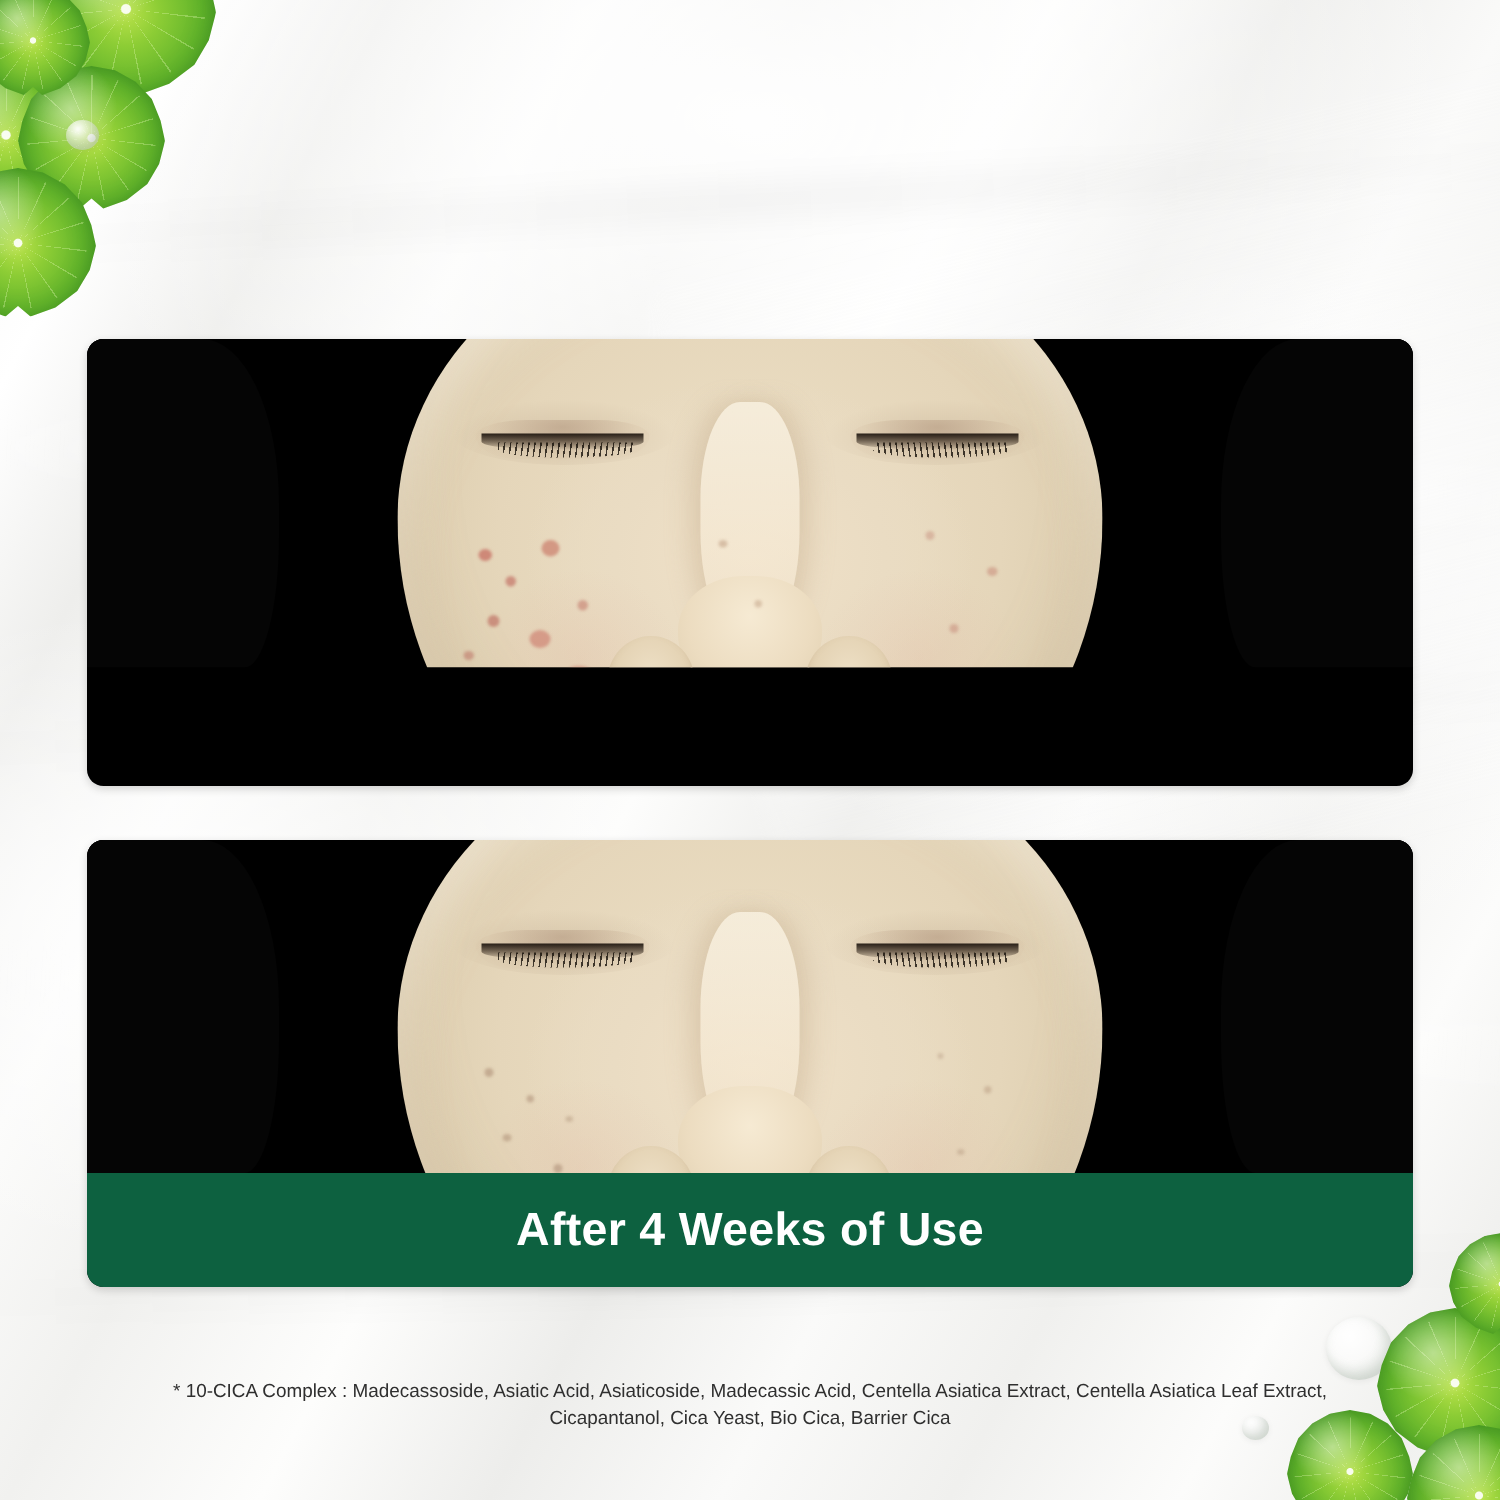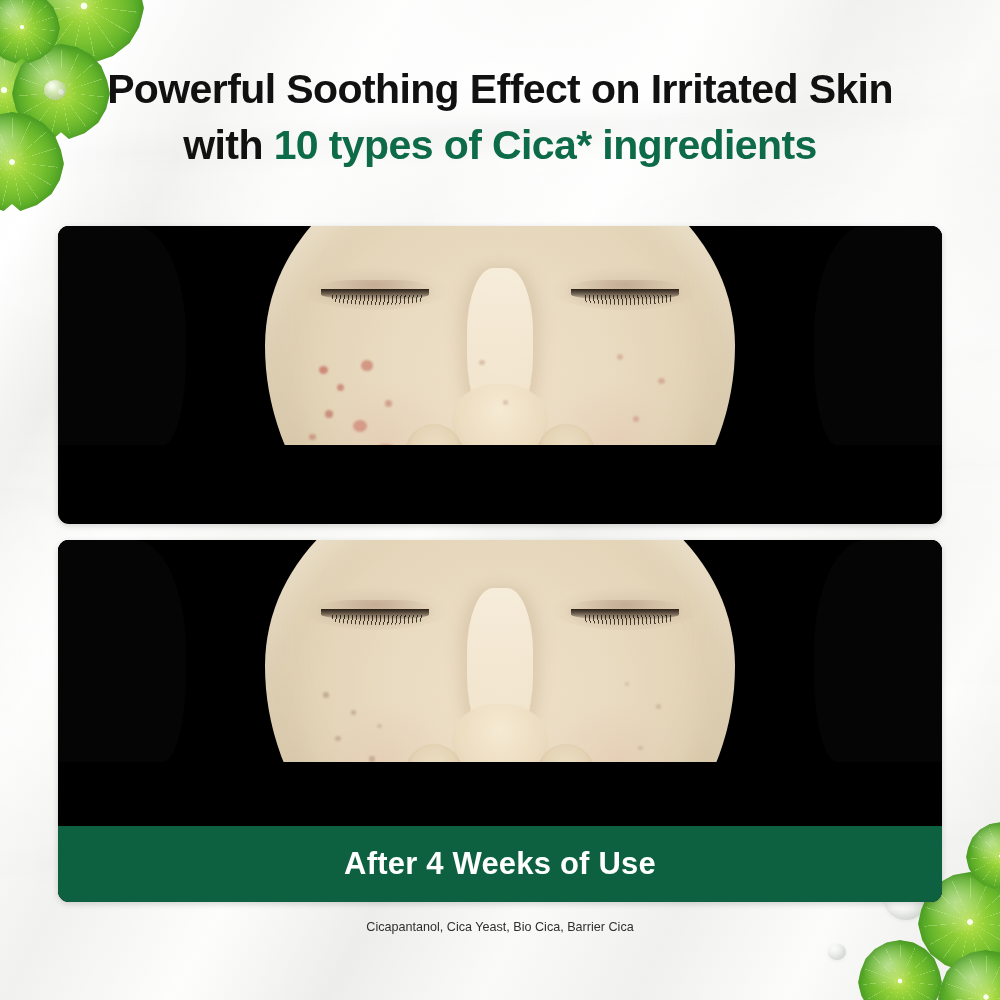--- a/index.html
+++ b/index.html
@@ -70,21 +70,21 @@
     position: absolute;
     left: 58px;
     width: 884px;
     border-radius: 11px;
     overflow: hidden;
     background: #000;
     box-shadow: 0 2px 6px rgba(0,0,0,0.16);
     z-index: 5;
   }
   #panel-before { top: 226px; height: 298px; }
-  #panel-after  { top: 540px; height: 362px; }
+  #panel-after  { top: 560px; height: 298px; }
 
   .photo {
     position: relative;
     width: 100%;
     background: #000;
     overflow: hidden;
   }
   #panel-before .photo { height: 219px; }
   #panel-after  .photo { height: 222px; }
 
@@ -303,24 +303,20 @@
   <div class="fold light" style="left:560px; top:-20px; width:520px; height:700px; transform:rotate(76deg); opacity:.5;"></div>
 
   <div class="leaf notch" style="left:-34px;  top:-36px; width:104px; height:100px;"></div>
   <div class="leaf notch" style="left:24px;   top:-52px; width:120px; height:116px;"></div>
   <div class="leaf notch" style="left:-52px;  top:36px;  width:112px; height:108px;"></div>
   <div class="leaf notch" style="left:12px;   top:44px;  width:98px;  height:96px;"></div>
   <div class="leaf notch" style="left:-40px;  top:112px; width:104px; height:100px;"></div>
   <div class="leaf notch" style="left:-16px;  top:-10px; width:76px;  height:74px;"></div>
   <div class="droplet" style="left:44px; top:80px; width:22px; height:20px;"></div>
 
-  <div class="headline">
-    <div class="line line1">Powerful Soothing Effect on Irritated Skin</div>
-    <div class="line line2"><span>with </span><span class="accent">10 types of Cica* ingredients</span></div>
-  </div>
 
   <div class="panel" id="panel-before">
     <div class="photo">
       <div class="face-wrap">
         <div class="face">
           <div class="cheek l"></div>
           <div class="cheek r"></div>
 
           <div class="browshade l"></div>
           <div class="browshade r"></div>
@@ -403,20 +399,21 @@
       </div>
       <div class="hair l"></div>
       <div class="hair r"></div>
     </div>
     <div class="caption">
       <span>After 4 Weeks of Use</span>
     </div>
   </div>
 
   <div class="footnote">
+    <div>* 10-CICA Complex : Madecassoside, Asiatic Acid, Asiaticoside, Madecassic Acid, Centella Asiatica Extract, Centella Asiatica Leaf Extract,</div>
     <div>Cicapantanol, Cica Yeast, Bio Cica, Barrier Cica</div>
   </div>
 
   <div class="droplet" style="left:884px; top:878px; width:44px; height:42px;"></div>
   <div class="leaf notch" style="left:918px; top:872px; width:104px; height:100px;"></div>
   <div class="leaf notch" style="left:858px; top:940px; width:84px;  height:82px;"></div>
   <div class="leaf notch" style="left:938px; top:950px; width:96px;  height:94px;"></div>
   <div class="leaf notch" style="left:966px; top:822px; width:70px;  height:68px;"></div>
   <div class="droplet" style="left:828px; top:944px; width:18px; height:16px;"></div>
 

